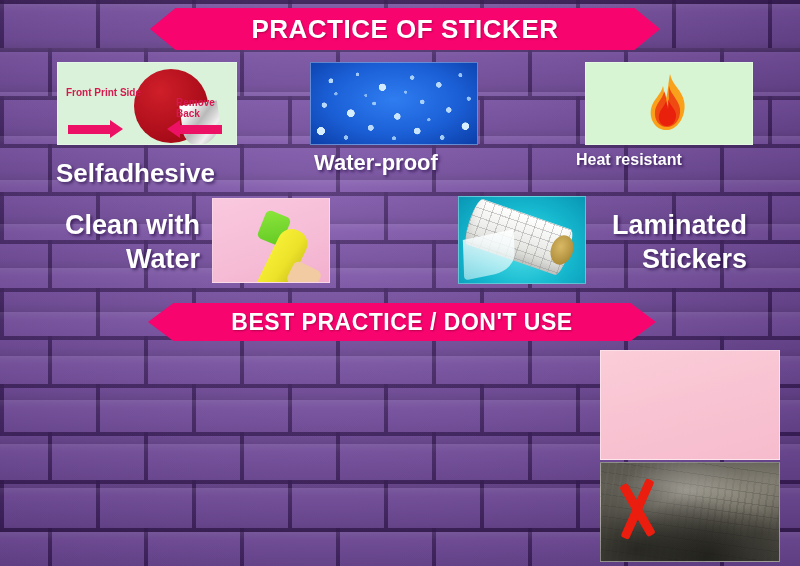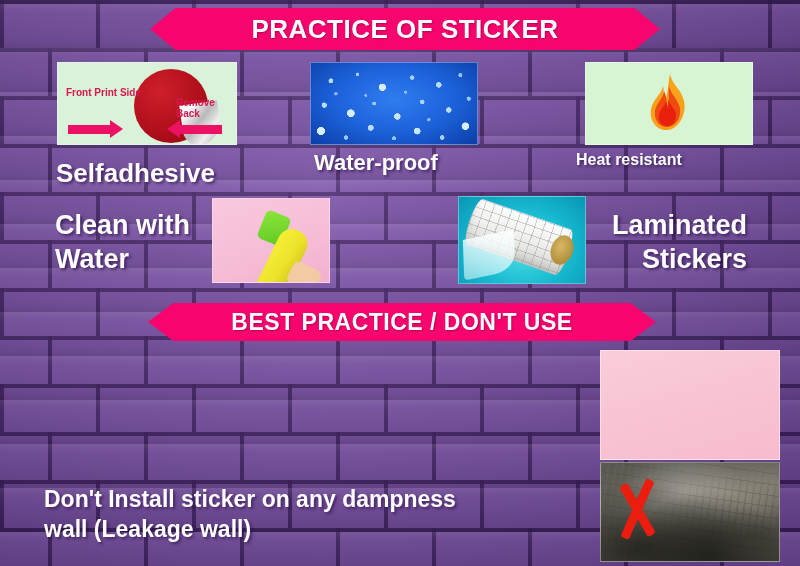--- a/index.html
+++ b/index.html
@@ -253,21 +253,21 @@
   .caption {
     position: absolute;
     color: #ffffff;
     font-weight: bold;
     text-shadow: 2px 2px 3px rgba(40,12,70,0.65);
     white-space: pre-line;
   }
   #cap-selfadhesive { left: 56px;  top: 150px; font-size: 26px; margin-top: 8px; }
   #cap-water        { left: 314px; top: 150px; font-size: 22px; }
   #cap-heat         { left: 576px; top: 151px; font-size: 16px; }
-  #cap-clean        { left: 55px;  top: 208px; font-size: 27px; line-height: 34px; text-align: left; width: 145px; }
+  #cap-clean        { left: 55px;  top: 208px; font-size: 27px; line-height: 34px; text-align: right; width: 145px; }
   #cap-laminated    { left: 612px; top: 208px; font-size: 27px; line-height: 34px; text-align: right; }
 
   
   .body-text {
     position: absolute;
     color: #ffffff;
     font-weight: bold;
     text-shadow: 2px 2px 3px rgba(40,12,70,0.6);
     white-space: pre-line;
     line-height: 30px;
@@ -384,22 +384,20 @@
     </div>
     <div id="roll-core"></div>
     <div id="roll-flap"></div>
   </div>
 
   <div class="caption" id="cap-laminated">Laminated
 Stickers</div>
 
   <div class="ribbon" id="ribbon-practice">BEST PRACTICE / DON'T USE</div>
 
-  <div class="body-text" id="text-damp">Don't Install sticker on any dampness
-wall (Leakage wall)</div>
 
   <div id="wall-good"></div>
 
   <div id="wall-bad">
     <div class="grime"></div>
     <div id="red-x">
       <span></span>
       <span></span>
     </div>
   </div>

